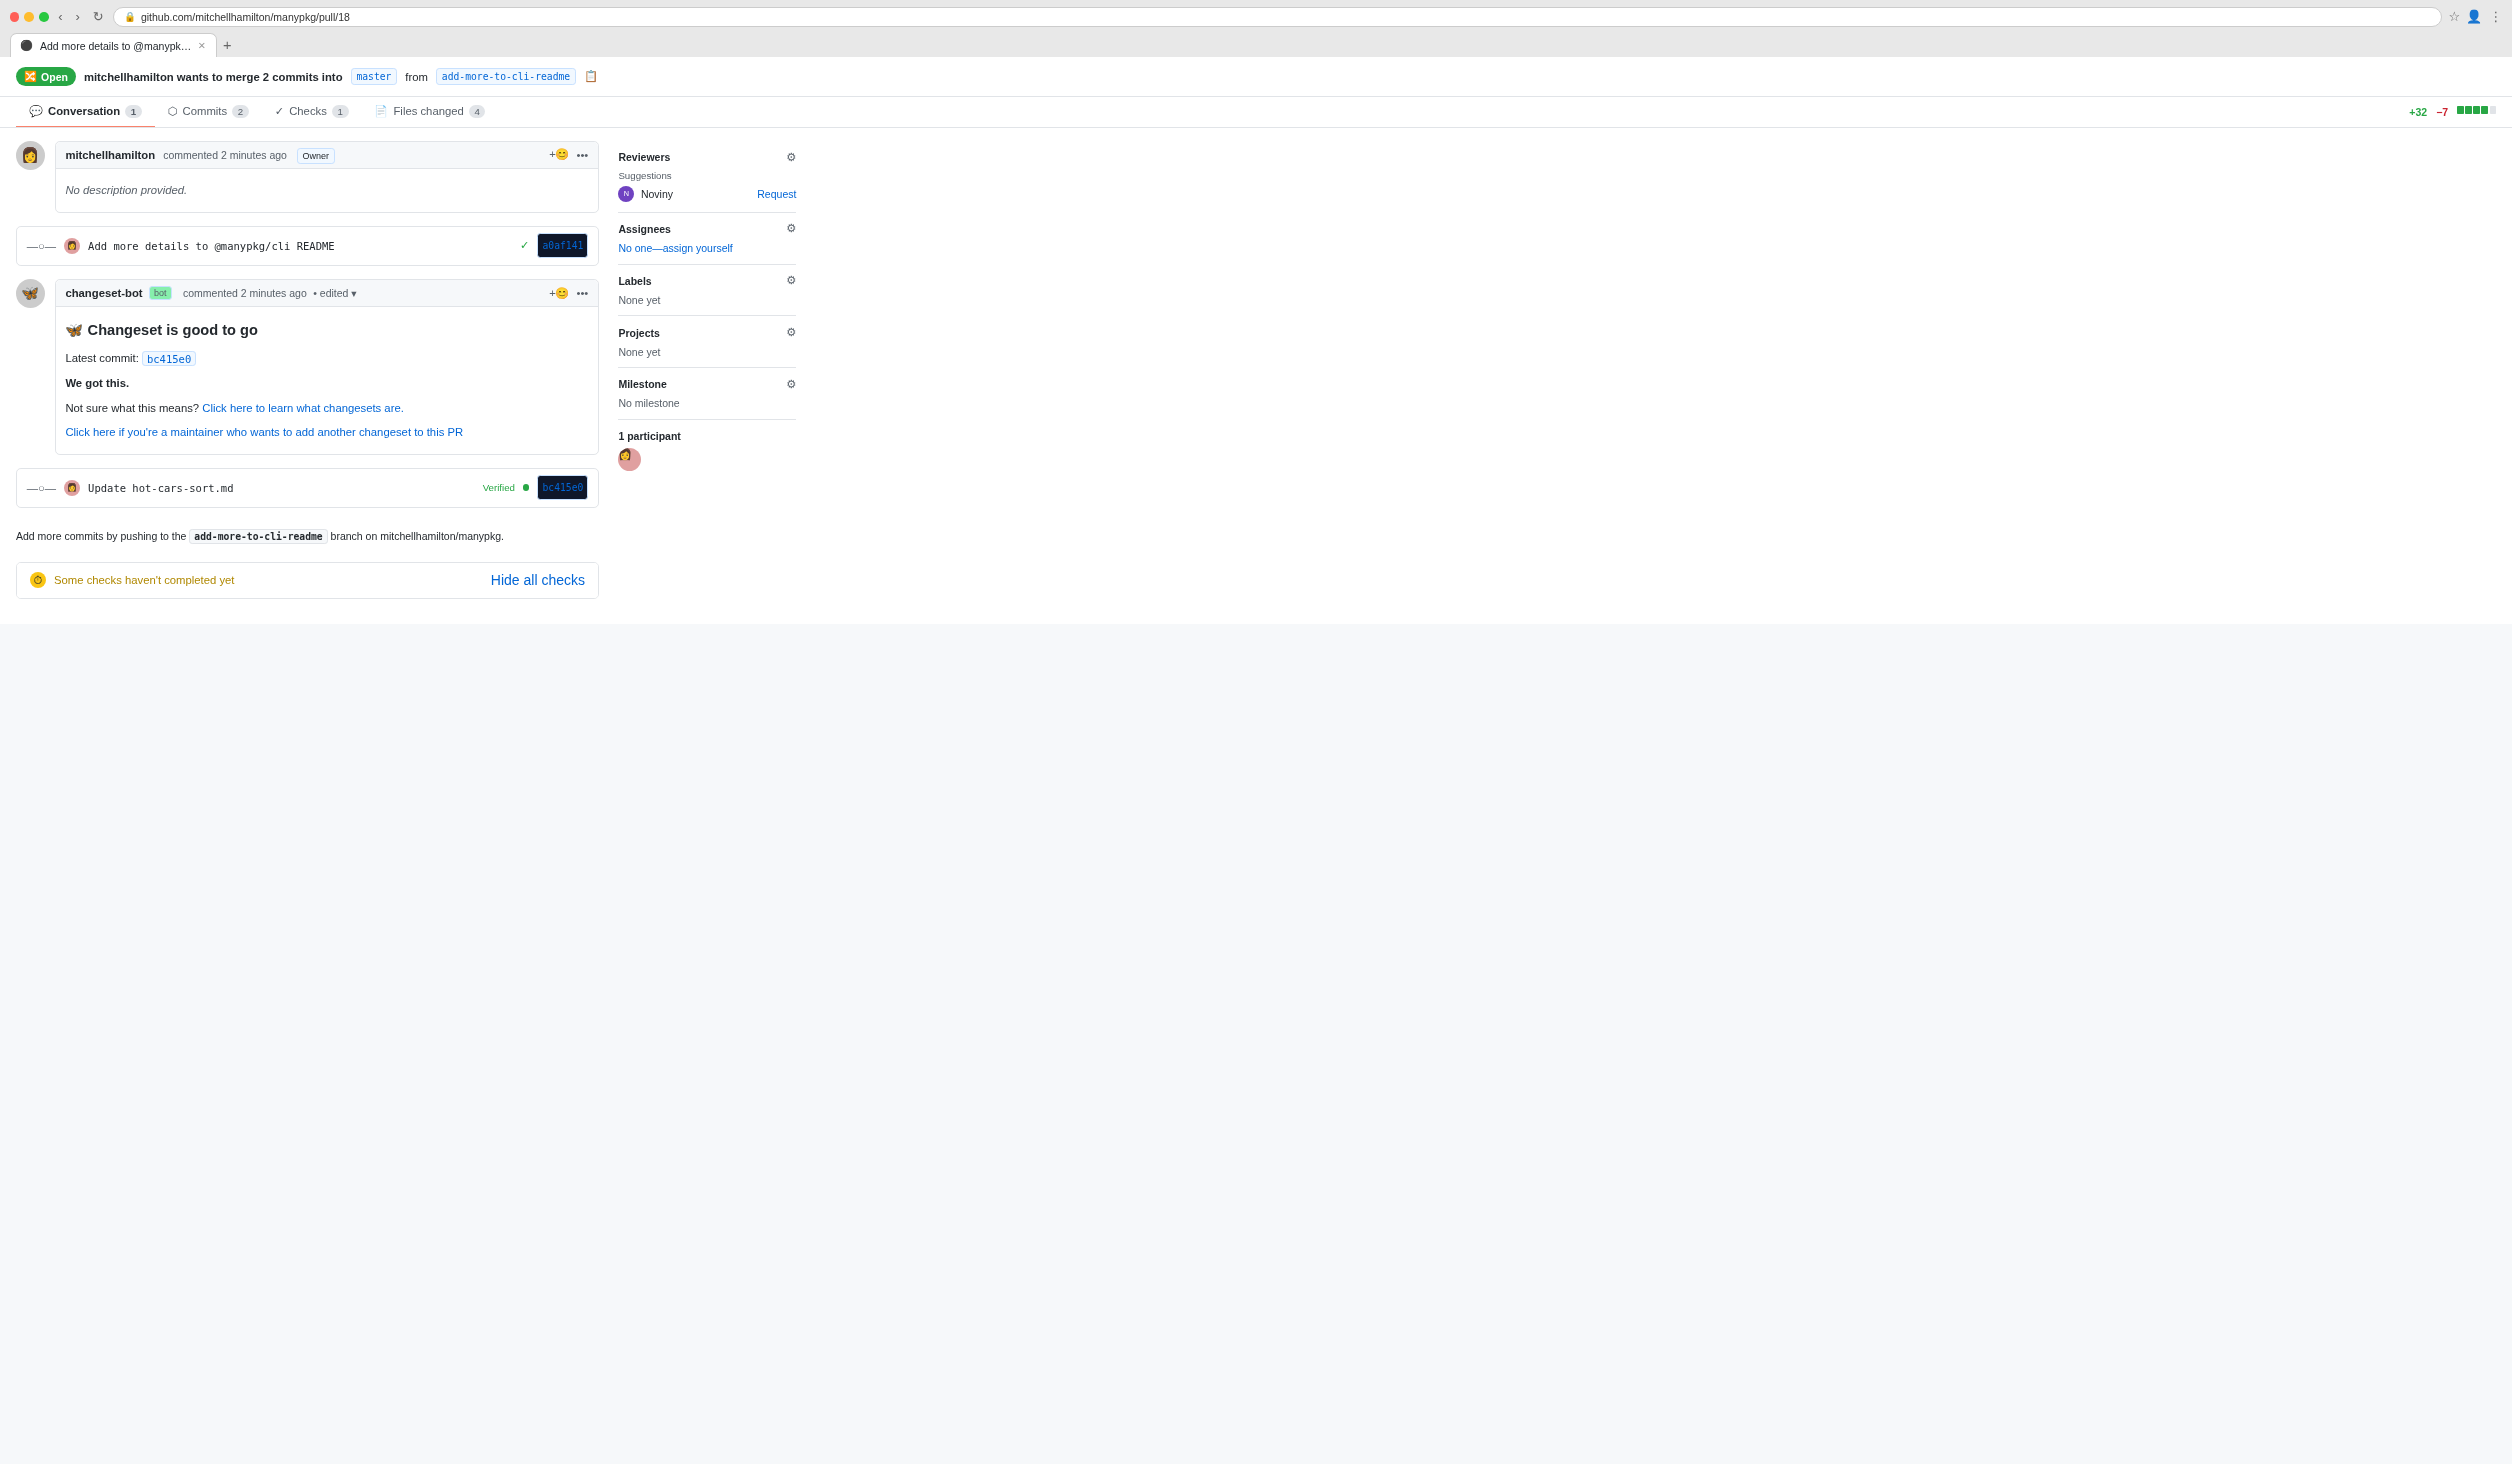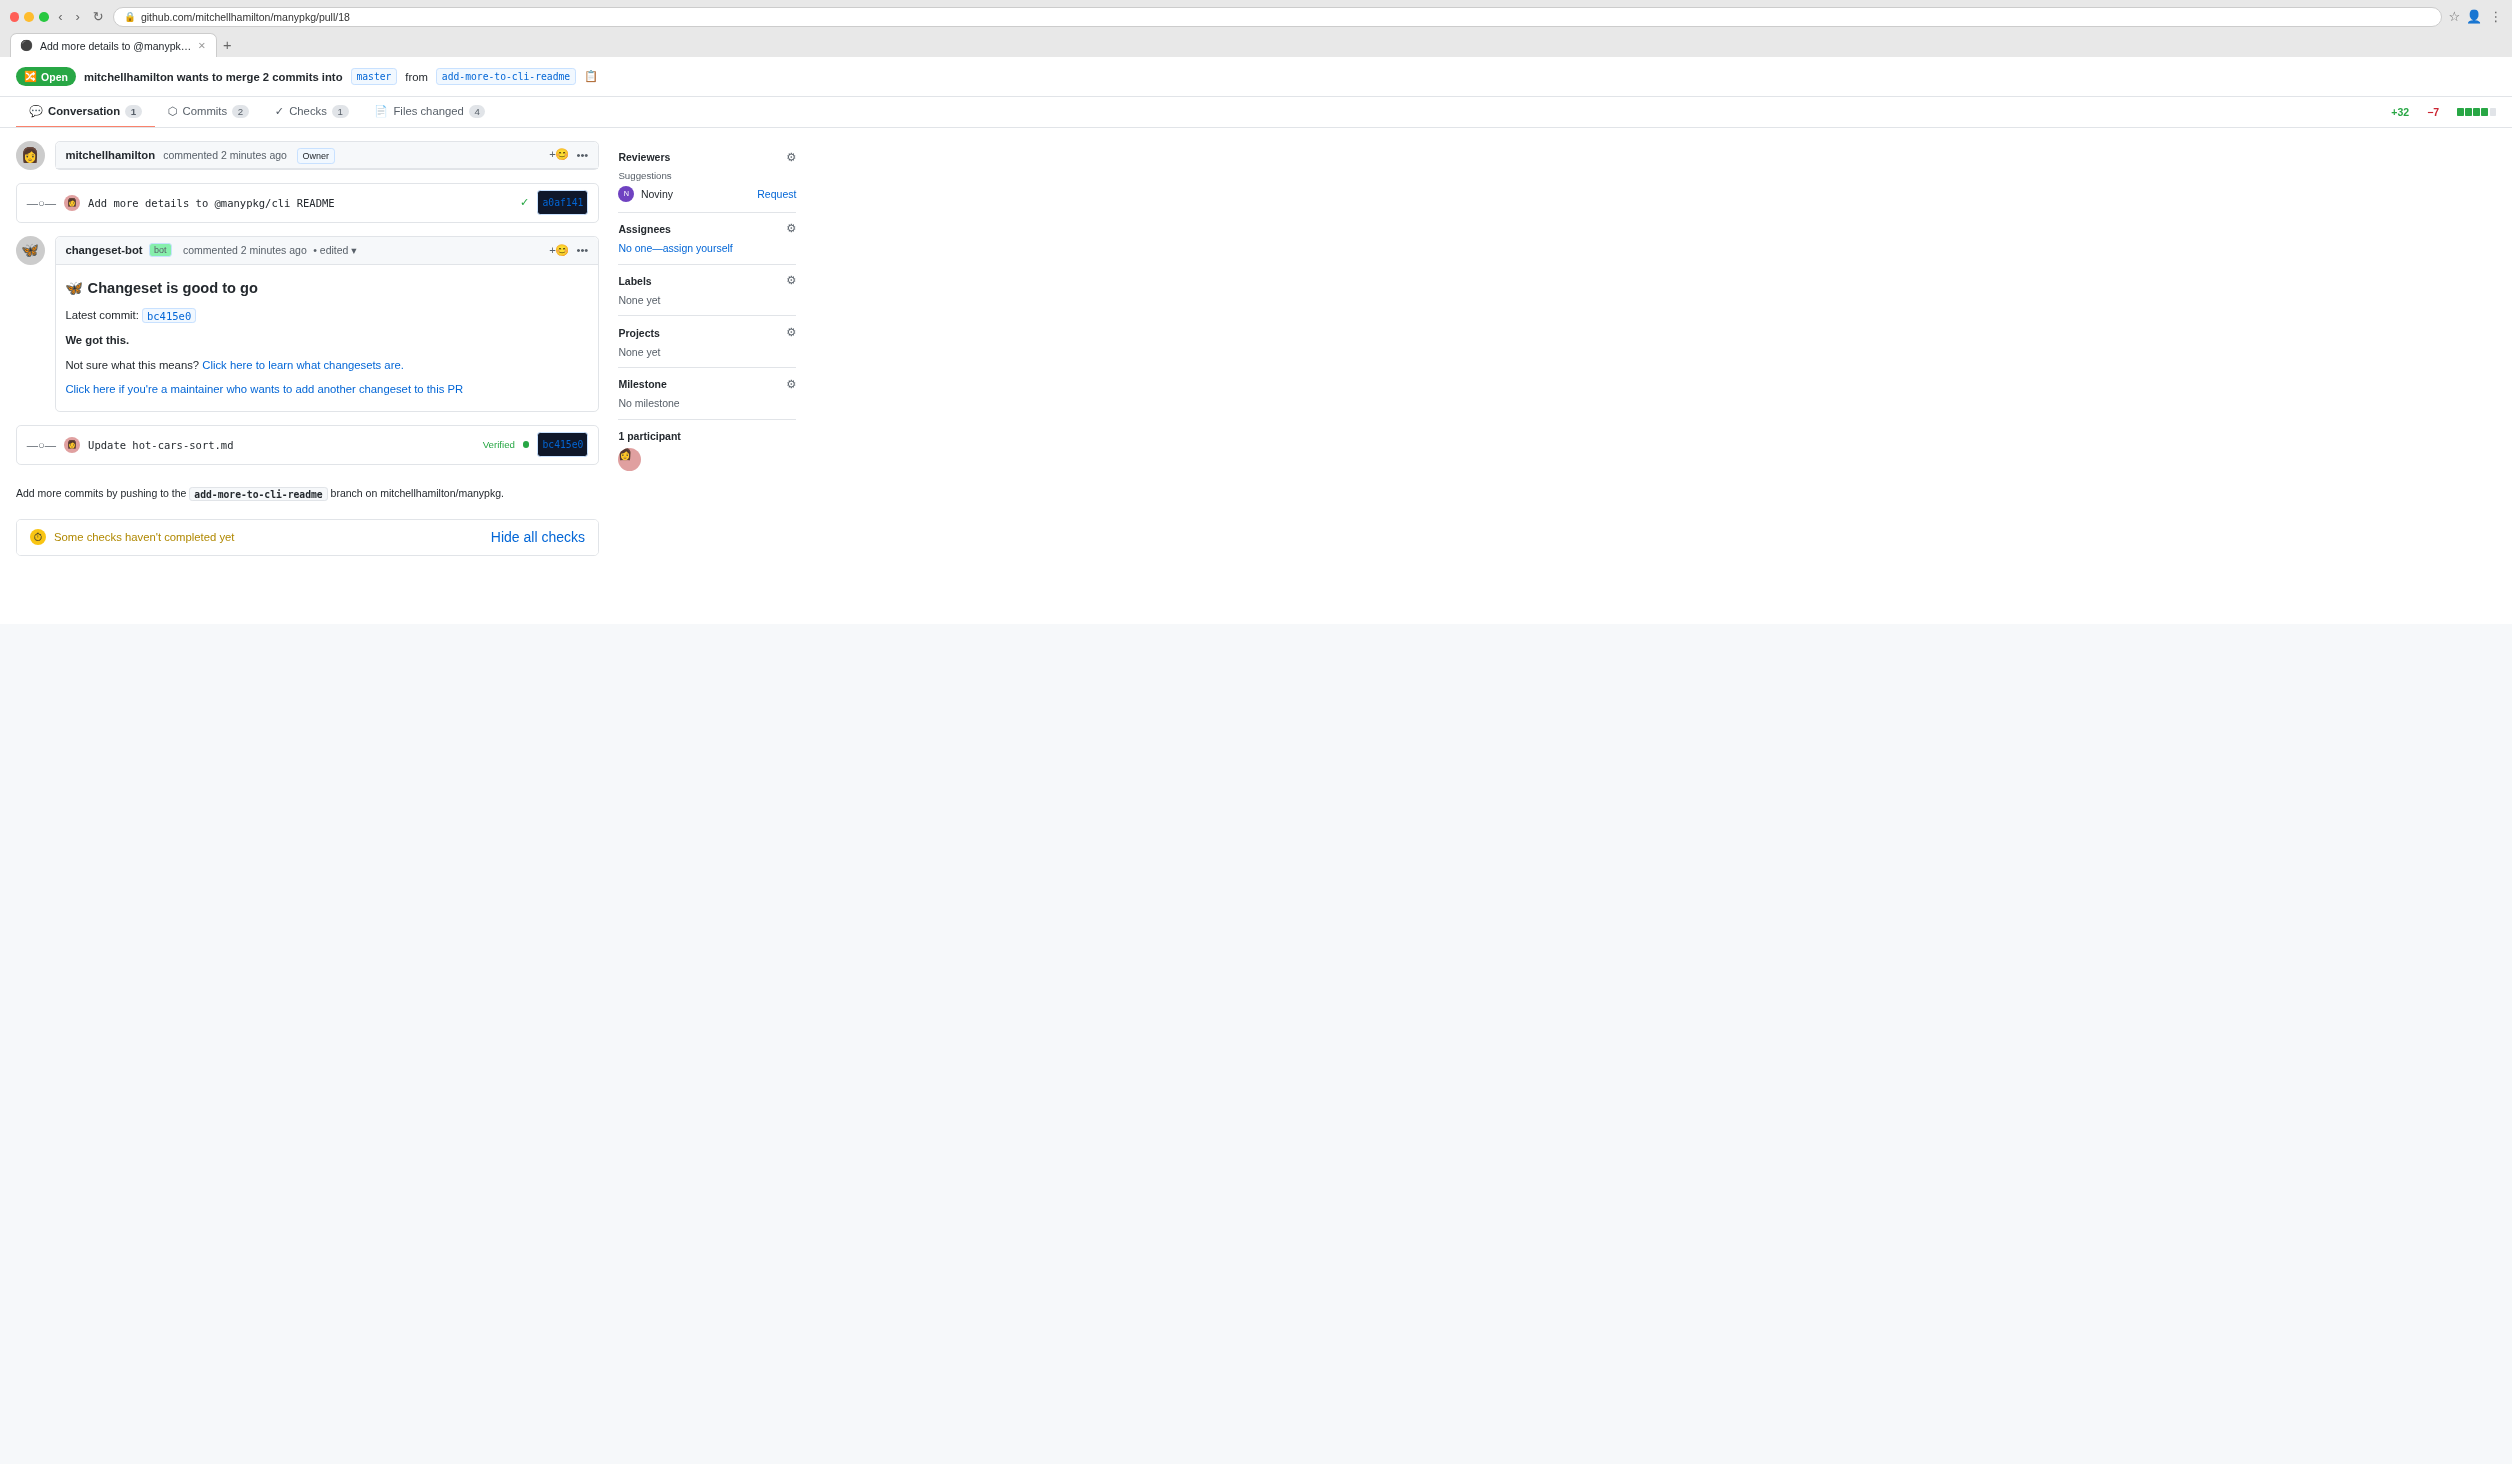--- a/index.html
+++ b/index.html
@@ -32,21 +32,21 @@
     .pr-open-badge { background: #28a745; color: white; padding: 3.2px 8px; border-radius: 16px; font-size: 10.5px; font-weight: 600; display: flex; align-items: center; gap: 4px; }
     .pr-merge-text { font-size: 11.3px; color: #24292e; }
     .branch-badge { background: #f1f8ff; border: 0.8px solid #c8e1ff; border-radius: 3.2px; padding: 1.6px 4.9px; font-family: monospace; font-size: 9.7px; color: #0366d6; }
     .copy-icon { color: #666; cursor: pointer; }
 
     
     .pr-tabs { display: flex; align-items: center; border-bottom: 0.8px solid #e1e4e8; padding: 0 16px; background: white; }
     .pr-tab { display: flex; align-items: center; gap: 4.9px; padding: 8px 13px; font-size: 11.3px; color: #586069; cursor: pointer; border-bottom: 1.6px solid transparent; text-decoration: none; }
     .pr-tab.active { border-bottom-color: #f9826c; color: #24292e; font-weight: 600; }
     .pr-tab .tab-count { background: #e1e4e8; border-radius: 16px; padding: 0.8px 5.7px; font-size: 9.7px; color: #586069; }
-    .diff-stats { margin-left: auto; display: flex; align-items: center; gap: 18px; font-size: 10.5px; font-weight: 600; }
+    .diff-stats { margin-left: auto; display: flex; gap: 9px; font-size: 10.5px; font-weight: 600; }
     .diff-add { color: #28a745; }
     .diff-del { color: #cb2431; }
     .diff-bars { display: flex; gap: 1.6px; }
     .diff-bar { width: 6.5px; height: 8px; border-radius: 0.8px; }
     .diff-bar-green { background: #28a745; }
     .diff-bar-gray { background: #e1e4e8; }
 
     
     .main-layout { display: flex; gap: 0; padding: 13px 16px; }
     .main-content { flex: 1; max-width: 583px; }
@@ -214,20 +214,23 @@
             <div>
               <span class="comment-author">mitchellhamilton</span>
               <span class="comment-time">commented 2 minutes ago</span>
               <span class="comment-badge">Owner</span>
             </div>
             <div class="comment-actions">
               <button class="comment-action-btn">+😊</button>
               <button class="comment-action-btn">•••</button>
             </div>
           </div>
+          <div class="comment-body">
+            <span class="comment-body-italic">No description provided.</span>
+          </div>
         </div>
       </div>
 
       <div class="commit-thread">
         <div class="commit-row">
           <span class="commit-icon">—○—</span>
           <div class="commit-user-avatar">👩</div>
           <span class="commit-message">Add more details to @manypkg/cli README</span>
           <span class="commit-checkmark">✓</span>
           <span class="commit-hash">a0af141</span>

